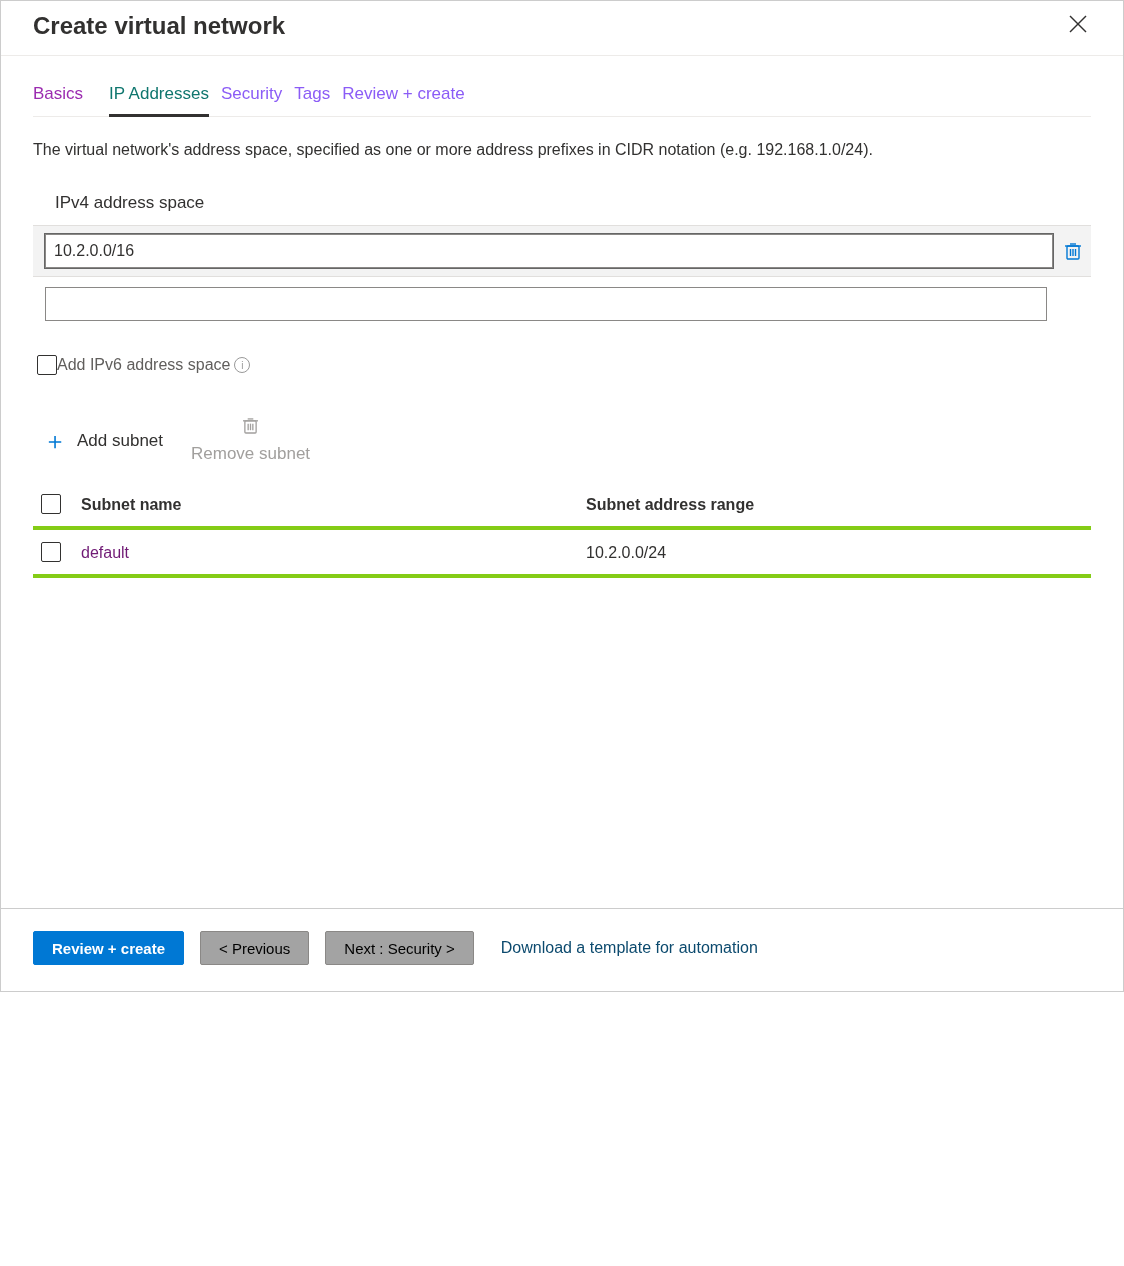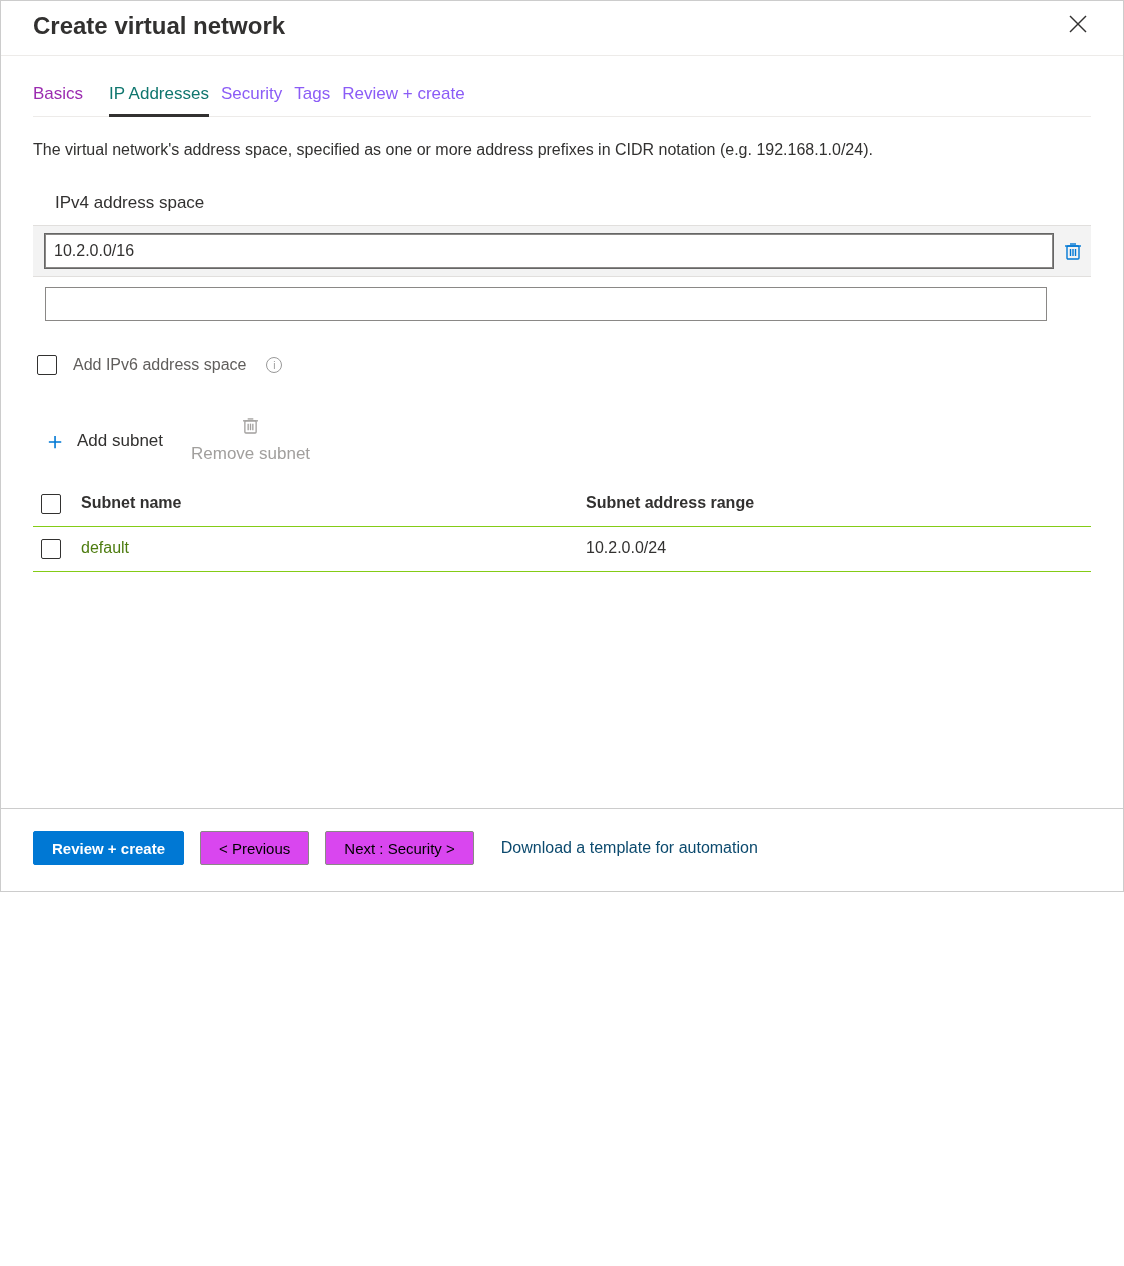--- a/index.html
+++ b/index.html
@@ -5,21 +5,21 @@
   * { box-sizing: border-box; }
   html, body { margin:0; padding:0; height:100%; }
   body {
     font-family: "Segoe UI", "Segoe UI Web", Arial, sans-serif;
     color:#323130;
     background:#fff;
     font-size:14px;
   }
   .panel {
     width:1124px;
-    height:892px;
+    height:992px;
     border:1px solid #ccc;
     display:flex;
     flex-direction:column;
     position:relative;
   }
   .header {
     display:flex;
     align-items:center;
     justify-content:space-between;
     padding:10px 32px 14px 32px;
@@ -106,21 +106,21 @@
     height:34px;
     border:1px solid #8a8886;
     font-size:16px;
     padding:0 10px;
     margin:10px 0 0 12px;
     background:#fff;
   }
   .chk-row {
     display:flex;
     align-items:center;
-    gap:16px;
+    gap:0;
     margin:34px 0 0 4px;
   }
   .chk {
     width:20px; height:20px;
     border:1.5px solid #323130;
     border-radius:2px;
     cursor:pointer;
     flex-shrink:0;
   }
   .chk-label {
@@ -146,41 +146,41 @@
   }
   .tb-btn { display:flex; align-items:center; gap:10px; font-size:17px; cursor:pointer; }
   .tb-btn .plus { color:#0078d4; font-size:24px; font-weight:300; line-height:1; }
   .tb-btn.disabled { color:#a19f9d; cursor:default;flex-direction:column; }
   .tb-btn.disabled svg { color:#a19f9d; }
   .table {
     margin-top:18px;
   }
   .thead, .trow {
     display:flex;
-    align-items:flex-start;
-    border-bottom:1px solid #84cc16;
+    align-items:flex-end;
+    border-bottom:4px solid #84cc16;
     padding:12px 0 12px 8px;
   }
   .thead { font-weight:600; font-size:16px; }
   .col-chk { width:40px; display:flex; }
   .col1 { flex:1; font-size:16px; }
   .col2 { flex:1; font-size:16px; }
-  .trow .col1 a { color:#4d7c0f; text-decoration:none; font-size:16px; }
+  .trow .col1 a { color:#701a75; text-decoration:none; font-size:16px; }
   .footer {
     border-top:1px solid #ccc;
     padding:22px 32px 26px 32px;
     display:flex;
     align-items:center;
     gap:16px;
   }
   .btn {
     height:34px;
     font-size:15px;
     border:1px solid #8a8886;
-    background:#d946ef;
+    background:#a3a3a3;
     padding:0 18px;
     cursor:pointer;
     border-radius:2px;
   }
   .btn.primary {
     background:#0078d4;
     border-color:#0078d4;
     color:#fff;
     font-weight:600;
   }

